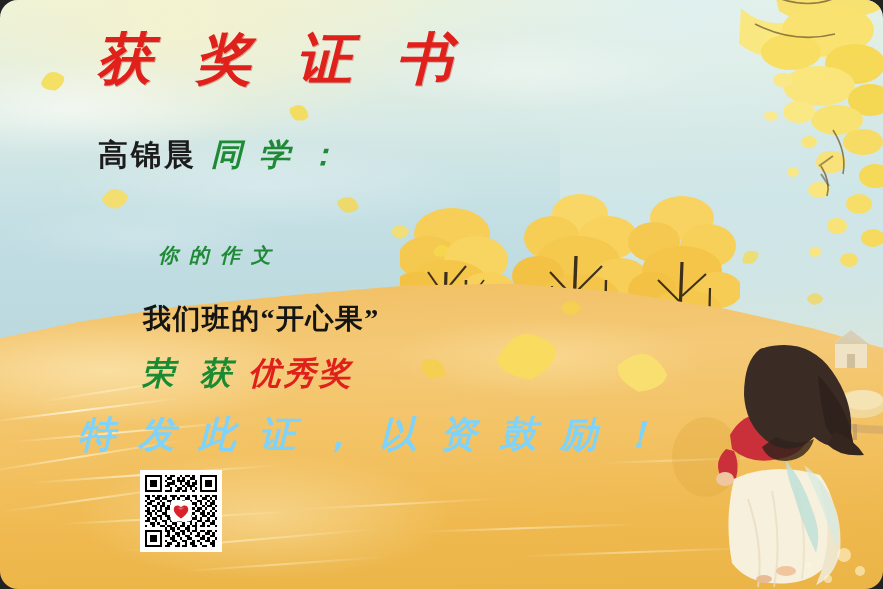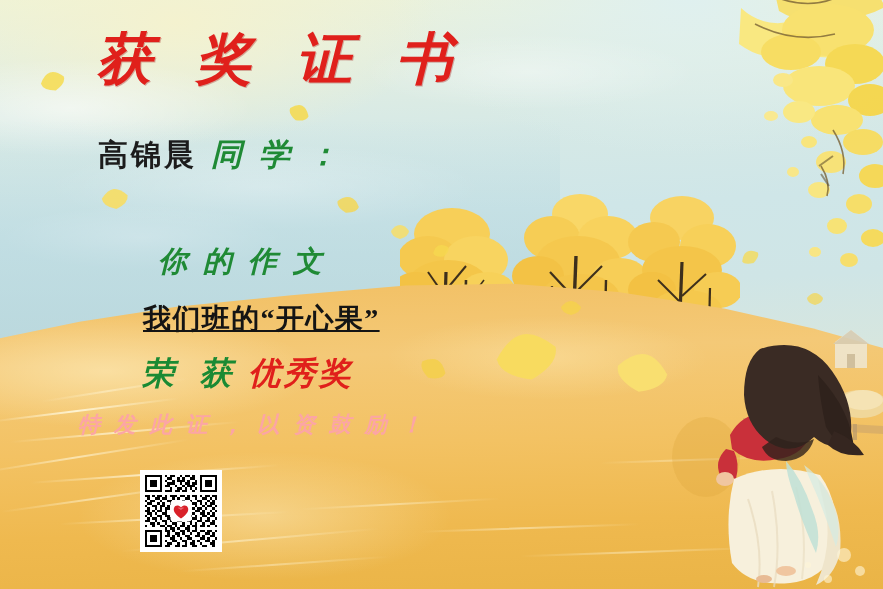--- a/index.html
+++ b/index.html
@@ -4,20 +4,21 @@
 <title>获奖证书</title>
 <style>
   html,body{margin:0;padding:0;background:#222;}
   *{box-sizing:border-box;}
   #cert{
     position:relative;
     width:883px;height:589px;
     overflow:hidden;
     font-family:"Liberation Serif","DejaVu Serif",serif;
     user-select:none;
+    border-radius:18px;
   }
 
   
   .sky{
     position:absolute;left:0;top:0;width:883px;height:360px;
     background:
       radial-gradient(ellipse 420px 200px at 20% 6%, #f4f2cf 0%, rgba(244,242,207,0) 62%),
       radial-gradient(ellipse 500px 260px at 78% 0%, #dff0ef 0%, rgba(223,240,239,0) 60%),
       linear-gradient(177deg,#eef3d8 0%,#e4efe1 16%,#d6e9e6 38%,#cfe6e8 58%,#cfe5e6 78%,#d8e6dd 100%);
   }
@@ -94,33 +95,33 @@
 
   #line-contest{left:56px;top:192px;font-size:31px;color:#1f8a35;}
   #line-contest .zai{font-size:33px;}
   #line-contest .date{
     font-family:"Liberation Serif","DejaVu Serif",serif;
     font-style:normal;font-weight:normal;
     color:#181818;font-size:22px;letter-spacing:0;
     margin:0 1px;vertical-align:2px;
   }
 
-  #line-yours{left:158px;top:242px;font-size:29px;color:#1f8a35;}
+  #line-yours{left:158px;top:242px;font-size:20px;color:#1f8a35;}
 
   #line-essay{
     left:143px;top:300px;font-size:28px;color:#141414;
     font-family:"Liberation Serif","DejaVu Serif",serif;
-    font-weight:bold;letter-spacing:.05em;text-decoration:underline;
+    font-weight:bold;letter-spacing:.05em;
   }
 
   #line-award{left:142px;top:352px;font-size:32px;}
   #line-award .verb{color:#1a8a33;letter-spacing:.22em;}
   #line-award .prize{color:#e0201b;margin-left:10px;letter-spacing:.10em;text-align:right;}
 
-  #line-encourage{left:78px;top:410px;font-size:22px;color:#fca5a5;letter-spacing:.14em;}
+  #line-encourage{left:78px;top:410px;font-size:37px;color:#7dd3fc;letter-spacing:.14em;}
 
   
   #qr-block{position:absolute;left:140px;top:470px;display:flex;align-items:center;gap:20px;}
   #qr-code{position:relative;width:82px;height:82px;background:#fff;padding:5px;}
   #qr-code svg{display:block;}
   .qr-heart{
     position:absolute;left:50%;top:50%;transform:translate(-50%,-50%);
     width:21px;height:21px;background:#fff;border-radius:3px;
     display:flex;align-items:center;justify-content:center;
   }

